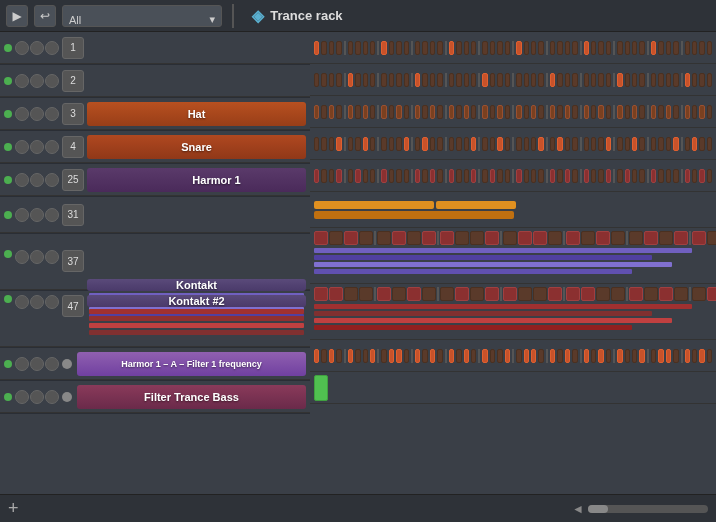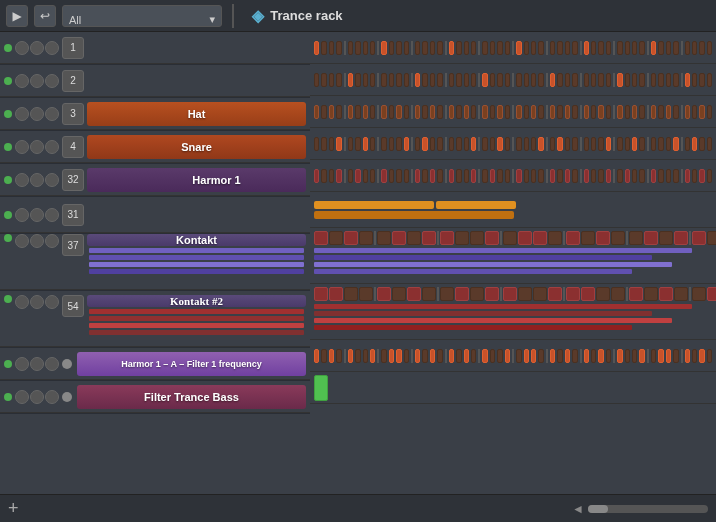--- a/index.html
+++ b/index.html
@@ -327,69 +327,69 @@
       </div>
 
       <div class="ch-row-wrapper">
         <div class="channel-row">
           <div class="ch-led"></div>
           <div class="ch-btn-group">
             <div class="ch-btn"></div>
             <div class="ch-btn"></div>
             <div class="ch-btn"></div>
           </div>
-          <div class="ch-num">32</div>
+          <div class="ch-num">25</div>
           <button class="ch-name-btn harmor-color">Harmor 1</button>
         </div>
       </div>
 
       <div class="ch-row-wrapper">
         <div class="channel-row" style="height:36px;">
           <div class="ch-led"></div>
           <div class="ch-btn-group">
             <div class="ch-btn"></div>
             <div class="ch-btn"></div>
             <div class="ch-btn"></div>
           </div>
           <div class="ch-num">31</div>
         </div>
       </div>
 
       <div class="ch-row-wrapper">
-        <div class="channel-row" style="height:56px;align-items:flex-start;padding-top:0;">
+        <div class="channel-row" style="height:56px;align-items:flex-start;padding-top:16px;">
           <div class="ch-led"></div>
           <div class="ch-btn-group">
             <div class="ch-btn"></div>
             <div class="ch-btn"></div>
             <div class="ch-btn"></div>
           </div>
           <div class="ch-num">37</div>
           <div style="flex:1;display:flex;flex-direction:column;gap:2px;">
-            <button class="ch-name-btn kontakt-color" style="height:22px;">Kontakt</button>
+            <button class="ch-name-btn kontakt-color" style="height:22px;margin-top:29px;">Kontakt</button>
             <div style="display:flex;flex-direction:column;gap:2px;padding:0 2px;">
               <div style="height:5px;background:#7060c0;border-radius:1px;"></div>
               <div style="height:5px;background:#6050b0;border-radius:1px;"></div>
               <div style="height:5px;background:#8070d0;border-radius:1px;"></div>
               <div style="height:5px;background:#5040a0;border-radius:1px;"></div>
             </div>
           </div>
         </div>
       </div>
 
       <div class="ch-row-wrapper">
         <div class="channel-row" style="height:56px;align-items:flex-start;padding-top:4px;">
           <div class="ch-led"></div>
           <div class="ch-btn-group">
             <div class="ch-btn"></div>
             <div class="ch-btn"></div>
             <div class="ch-btn"></div>
           </div>
-          <div class="ch-num">54</div>
+          <div class="ch-num">47</div>
           <div style="flex:1;display:flex;flex-direction:column;gap:2px;">
-            <button class="ch-name-btn kontakt2-color" style="height:22px;font-family:Liberation Serif, serif;">Kontakt #2</button>
+            <button class="ch-name-btn kontakt2-color" style="height:22px;">Kontakt #2</button>
             <div style="display:flex;flex-direction:column;gap:2px;padding:0 2px;">
               <div style="height:5px;background:#a03030;border-radius:1px;"></div>
               <div style="height:5px;background:#903030;border-radius:1px;"></div>
               <div style="height:5px;background:#c04040;border-radius:1px;"></div>
               <div style="height:5px;background:#803030;border-radius:1px;"></div>
             </div>
           </div>
         </div>
       </div>
 

